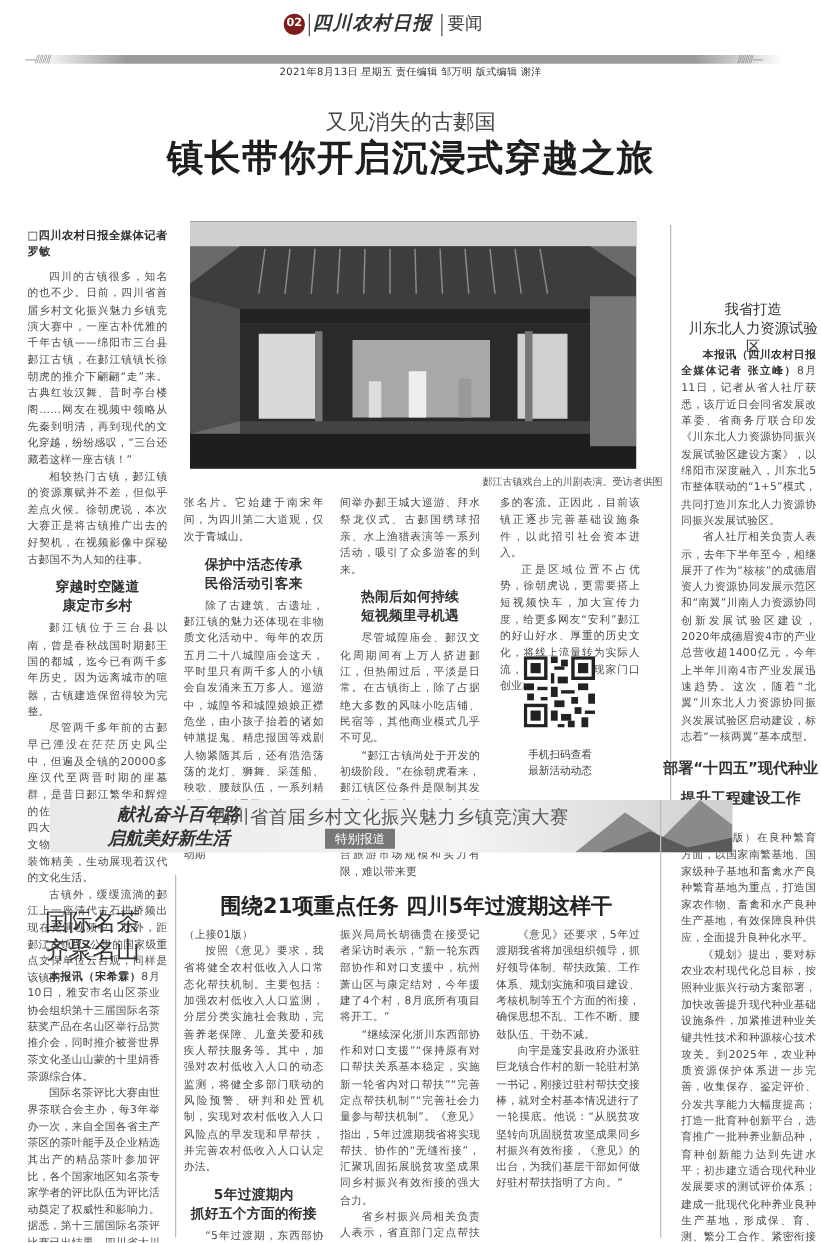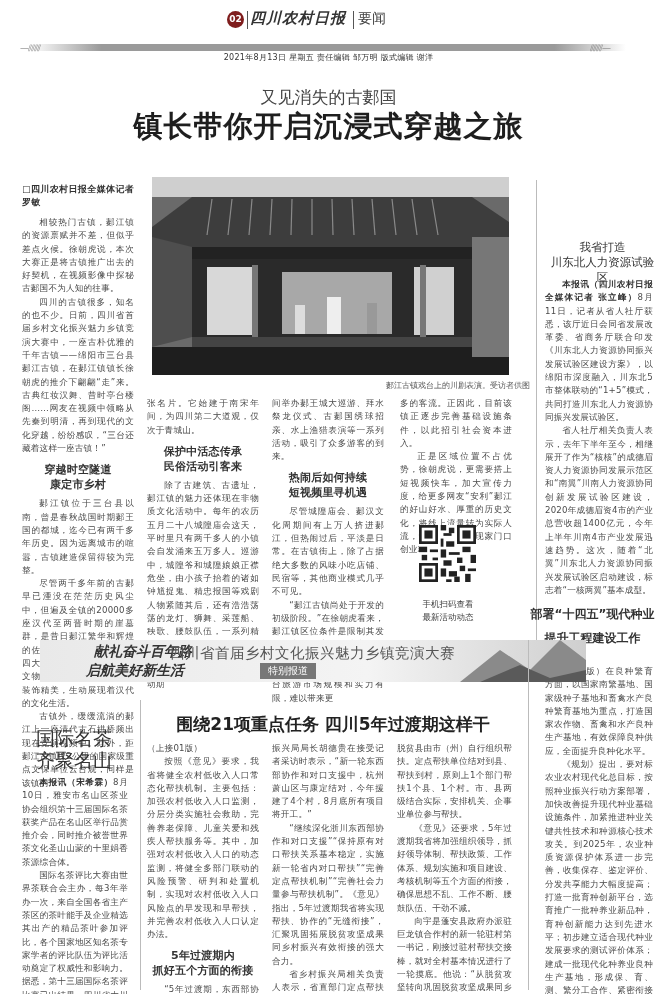--- a/index.html
+++ b/index.html
@@ -55,22 +55,22 @@
   <div class="abs wheat" style="left:590px">⫽⫽⫽⫽—</div>
   <div class="abs dateline">2021年8月13日  星期五  责任编辑 邹万明  版式编辑 谢洋</div>
 </div>
 
 <div class="abs kicker">又见消失的古郪国</div>
 <div class="abs headline">镇长带你开启沉浸式穿越之旅</div>
 
 <div class="abs txt" style="left:22px;top:183px;width:112px;">
   <p class="ni b" style="font-size:9px;line-height:13px;">□四川农村日报全媒体记者 罗敏</p>
   <div style="height:7px"></div>
+  <p>四川的古镇很多，知名的也不少。日前，四川省首届乡村文化振兴魅力乡镇竞演大赛中，一座古朴优雅的千年古镇——绵阳市三台县郪江古镇，在郪江镇镇长徐朝虎的推介下翩翩“走”来。古典红妆汉舞、昔时亭台楼阁……网友在视频中领略从先秦到明清，再到现代的文化穿越，纷纷感叹，“三台还藏着这样一座古镇！”</p>
   <p>相较热门古镇，郪江镇的资源禀赋并不差，但似乎差点火候。徐朝虎说，本次大赛正是将古镇推广出去的好契机，在视频影像中探秘古郪国不为人知的往事。</p>
-  <p>四川的古镇很多，知名的也不少。日前，四川省首届乡村文化振兴魅力乡镇竞演大赛中，一座古朴优雅的千年古镇——绵阳市三台县郪江古镇，在郪江镇镇长徐朝虎的推介下翩翩“走”来。古典红妆汉舞、昔时亭台楼阁……网友在视频中领略从先秦到明清，再到现代的文化穿越，纷纷感叹，“三台还藏着这样一座古镇！”</p>
   <div class="sub"><span>穿越时空隧道</span><br><span>康定市乡村</span></div>
   <p>郪江镇位于三台县以南，曾是春秋战国时期郪王国的都城，迄今已有两千多年历史。因为远离城市的喧嚣，古镇建造保留得较为完整。</p>
   <p>尽管两千多年前的古郪早已湮没在茫茫历史风尘中，但遍及全镇的20000多座汉代至两晋时期的崖墓群，是昔日郪江繁华和辉煌的佐证。该墓群被列为中国四大汉墓群之一，国家重点文物保护单位。墓内雕刻及装饰精美，生动展现着汉代的文化生活。</p>
   <p>古镇外，缓缓流淌的郪江上一座清代古石拱桥频出现在竞演视频中。此外，距郪江古镇仅2公里的国家级重点文保单位云台观，同样是该镇的一</p>
 </div>
 
 <div class="abs photo">
   <svg width="357" height="198" viewBox="0 0 357 198">
     <rect width="357" height="198" fill="#6a6a6a"></rect>
     <rect width="357" height="20" fill="#cfcfcf"></rect>
@@ -204,17 +204,16 @@
   <p>按照《意见》要求，我省将健全农村低收入人口常态化帮扶机制。主要包括：加强农村低收入人口监测，分层分类实施社会救助，完善养老保障、儿童关爱和残疾人帮扶服务等。其中，加强对农村低收入人口的动态监测，将健全多部门联动的风险预警、研判和处置机制，实现对农村低收入人口风险点的早发现和早帮扶，并完善农村低收入人口认定办法。</p>
   <div class="sub"><span>5年过渡期内</span><br><span>抓好五个方面的衔接</span></div>
   <p>“5年过渡期，东西部协作和对口支援进一步深化，从川粤到川浙，我们将再续山海情。”8月11日，刚开完东西部协作视频对接会，康定市乡村</p>
 </div>
 <div class="abs txt" style="left:272px;top:742px;width:112px;">
   <p class="ni">振兴局局长胡德贵在接受记者采访时表示，“新一轮东西部协作和对口支援中，杭州萧山区与康定结对，今年援建了4个村，8月底所有项目将开工。”</p>
   <p>“继续深化浙川东西部协作和对口支援”“保持原有对口帮扶关系基本稳定，实施新一轮省内对口帮扶”“完善定点帮扶机制”“完善社会力量参与帮扶机制”。《意见》指出，5年过渡期我省将实现帮扶、协作的“无缝衔接”，汇聚巩固拓展脱贫攻坚成果同乡村振兴有效衔接的强大合力。</p>
   <p>省乡村振兴局相关负责人表示，省直部门定点帮扶方面，将坚持“大稳定、小调整”，过渡期内，省直部门和有关单位帮扶地由88个脱贫县调整为68个脱贫县，另20个省定</p>
 </div>
 <div class="abs txt" style="left:397px;top:742px;width:115px;">
-  <p class="ni">脱贫县由市（州）自行组织帮扶。定点帮扶单位结对到县、帮扶到村，原则上1个部门帮扶1个县、1个村。市、县两级结合实际，安排机关、企事业单位参与帮扶。</p>
   <p>《意见》还要求，5年过渡期我省将加强组织领导，抓好领导体制、帮扶政策、工作体系、规划实施和项目建设、考核机制等五个方面的衔接，确保思想不乱、工作不断、腰鼓队伍、干劲不减。</p>
   <p>向宇是蓬安县政府办派驻巨龙镇合作村的新一轮驻村第一书记，刚接过驻村帮扶交接棒，就对全村基本情况进行了一轮摸底。他说：“从脱贫攻坚转向巩固脱贫攻坚成果同乡村振兴有效衔接，《意见》的出台，为我们基层干部如何做好驻村帮扶指明了方向。”</p>
 </div>
 <div class="abs rule" style="left:528px;top:640px;width:1px;height:350px;"></div>
 
 </body></html>

